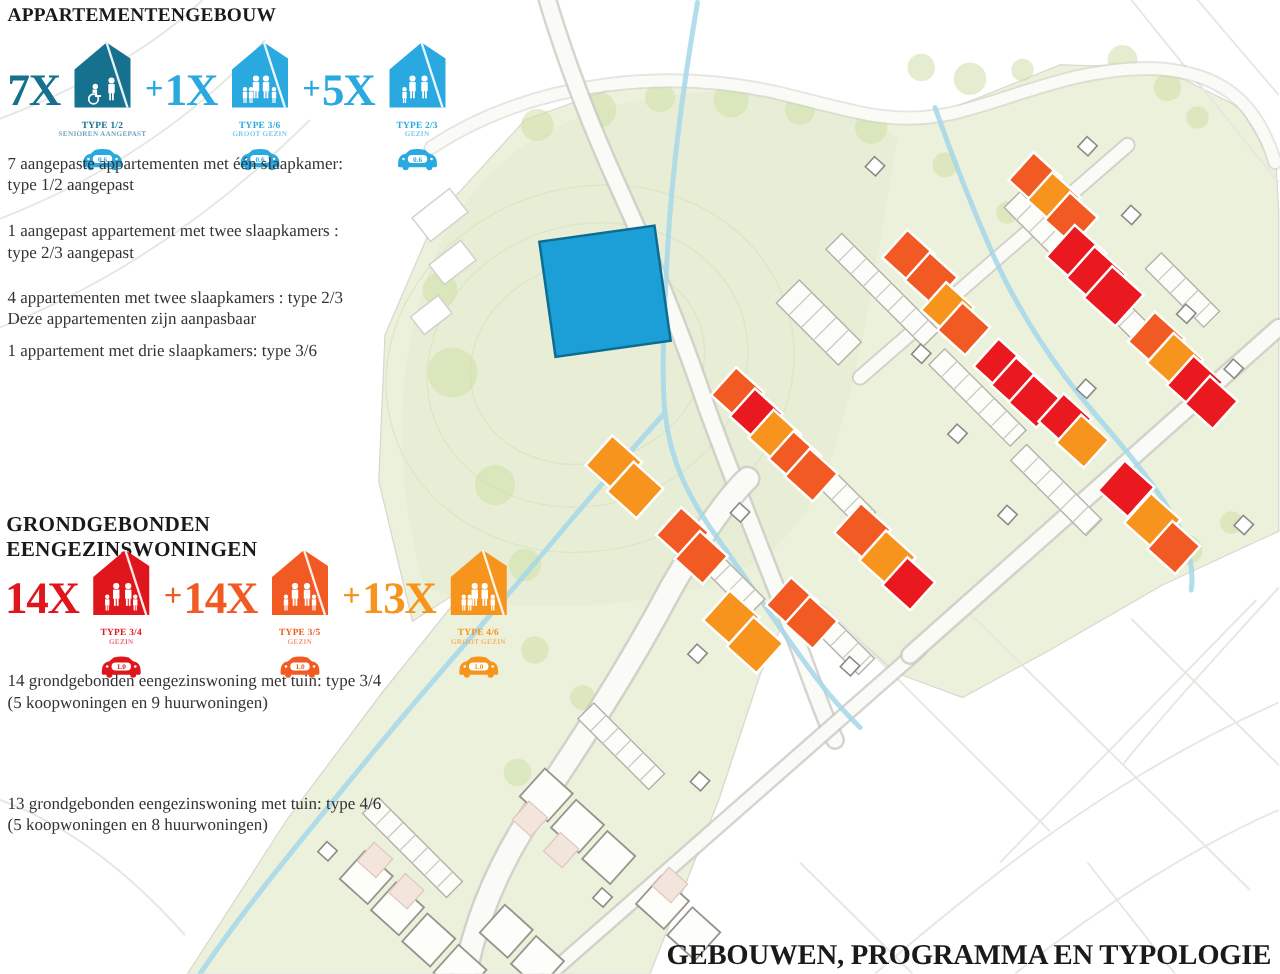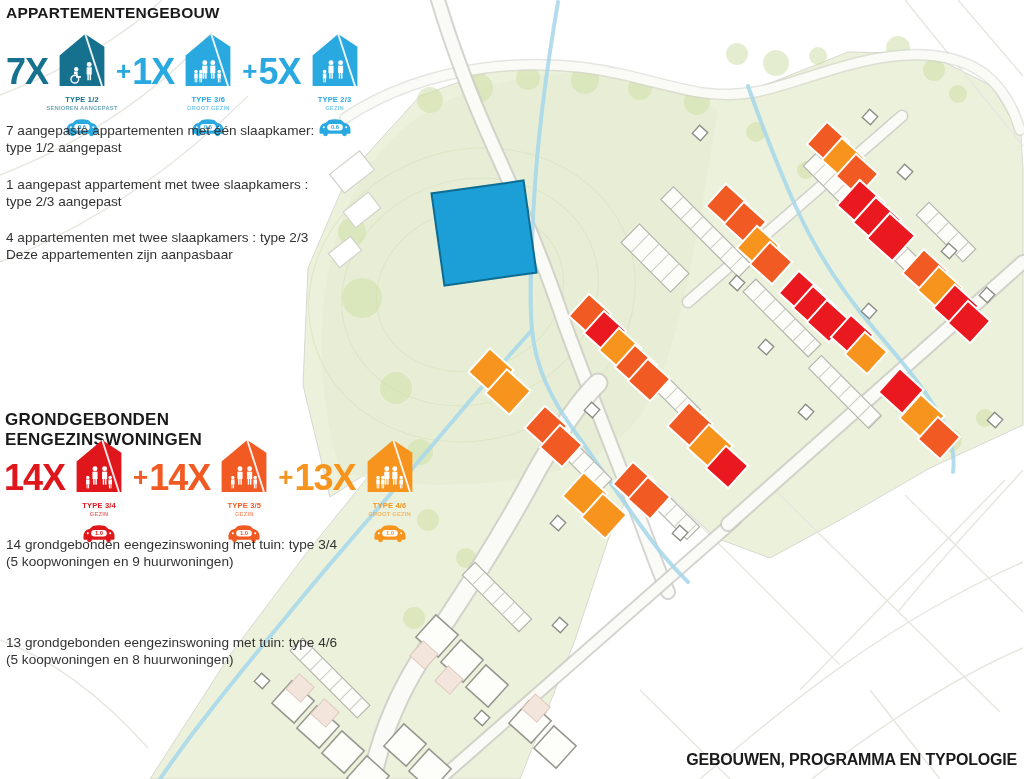--- a/index.html
+++ b/index.html
@@ -1,31 +1,31 @@
 <!DOCTYPE html>
 <html><head>
 <meta charset="utf-8">
 <style>
   html,body{margin:0;padding:0;background:#fff;}
   .stage{position:relative;width:1024px;height:779px;background:#ffffff;overflow:hidden;
-         font-family:Liberation Sans, sans-serif;color:#222;}
+         font-family:Liberation Serif, serif;color:#222;}
   .stage svg.map{position:absolute;left:0;top:0;}
   
   .legend-sec{position:absolute;width:345px;}
   .sec-title{font-size:15.5px;font-weight:800;letter-spacing:.2px;color:#1a1a1a;}
   .iconrow{position:absolute;display:flex;align-items:flex-start;}
   .legend-item{display:flex;align-items:flex-start;}
   .count{font-size:36px;font-weight:800;letter-spacing:-1px;line-height:1;margin-top:24px;}
   .iconcol{width:66px;display:flex;flex-direction:column;align-items:center;margin-left:1px;}
   .plus{font-size:26px;font-weight:800;line-height:1;margin:28px 1px 0 1px;}
   .type-label{font-size:7.5px;font-weight:800;letter-spacing:.2px;margin-top:1px;white-space:nowrap;}
   .subtype-label{font-size:5.8px;font-weight:600;opacity:.62;letter-spacing:.2px;margin-top:1px;white-space:nowrap;text-transform:uppercase;}
   .car-icon{margin-top:4px;}
   .para{position:absolute;font-size:13.6px;line-height:1.22;color:#333;white-space:pre-line;width:340px;}
-  .footer-title{position:absolute;right:7px;top:751px;font-size:16px;font-weight:800;color:#1a1a1a;letter-spacing:-.2px;}
+  .footer-title{position:absolute;right:7px;top:751px;font-size:23px;font-weight:800;color:#1a1a1a;letter-spacing:-.2px;}
 </style>
 </head>
 <body>
 
 <div class="stage">
 
   <svg class="map" width="1024" height="779" viewBox="0 0 1024 779">
     <defs>
       <g id="fig-a" fill="#fff">
         <circle cx="0" cy="-9" r="3.1"></circle>
@@ -397,20 +397,21 @@
       </div>
     </div>
   </div>
 
   <div class="para" style="left:6px;top:123px;">7 aangepaste appartementen met één slaapkamer:
 type 1/2 aangepast</div>
   <div class="para" style="left:6px;top:177px;">1 aangepast appartement met twee slaapkamers :
 type 2/3 aangepast</div>
   <div class="para" style="left:6px;top:230px;">4 appartementen met twee slaapkamers : type 2/3
 Deze appartementen zijn aanpasbaar</div>
+  <div class="para" style="left:6px;top:273px;">1 appartement met drie slaapkamers: type 3/6</div>
 
   <div class="legend-sec" style="left:5px;top:410px;">
     <div class="sec-title" style="font-size:17px;">GRONDGEBONDEN EENGEZINSWONINGEN</div>
   </div>
 
   <div class="iconrow" style="left:4px;top:436px;">
 
     <div class="legend-item">
       <div class="count" style="color: rgb(224, 22, 29);">14X</div>
       <div class="iconcol">

